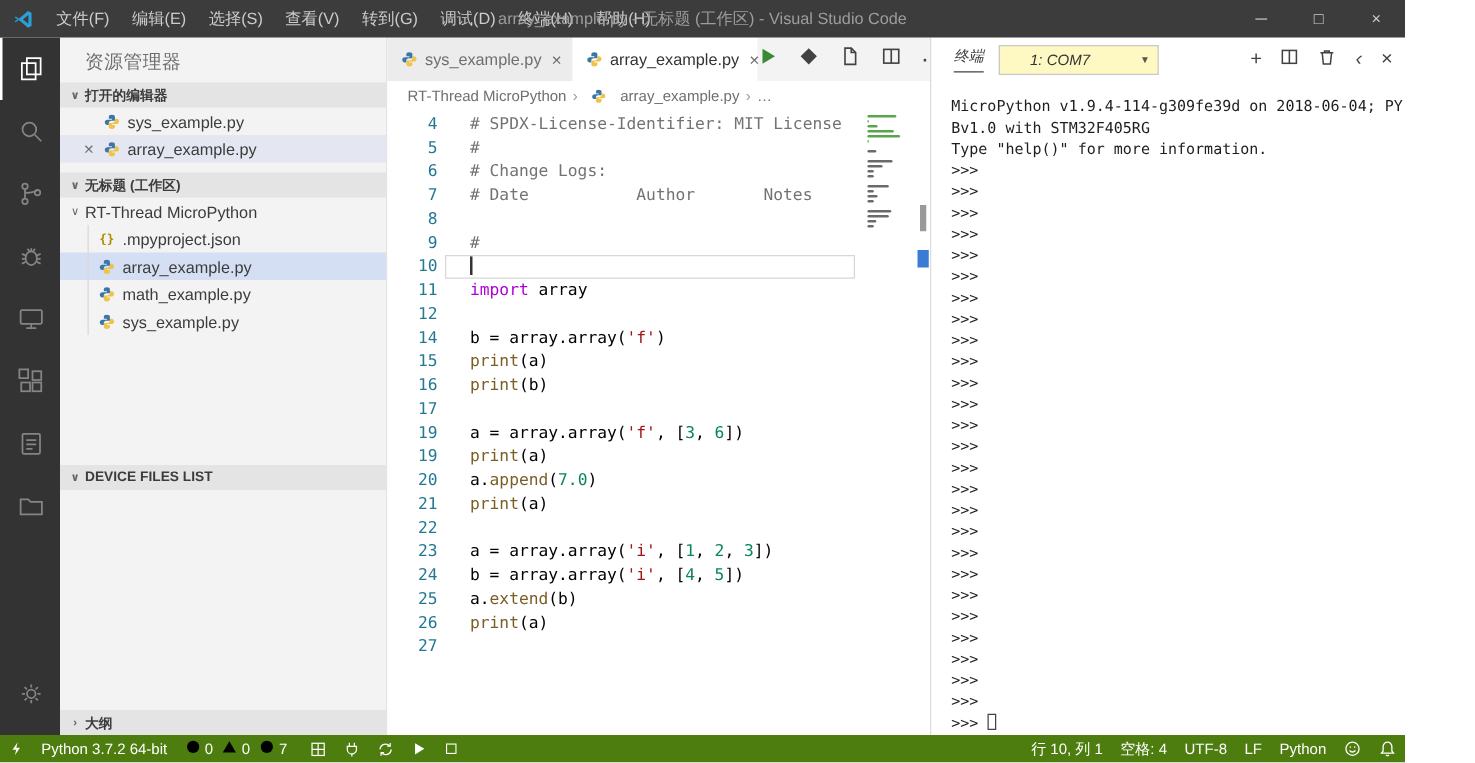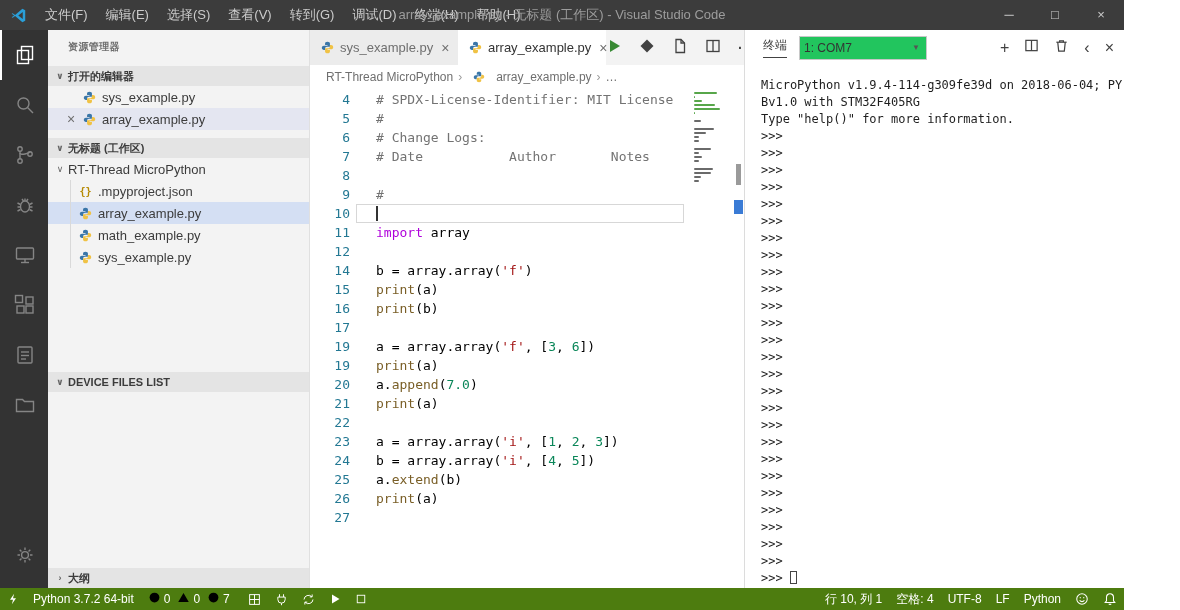--- a/index.html
+++ b/index.html
@@ -19,21 +19,21 @@
 
   
   .activitybar { flex:0 0 48px; background:#333333; display:flex; flex-direction:column; align-items:stretch; }
   .act-icon { height:50px; display:flex; align-items:center; justify-content:center; color:#858585; border-left:2px solid transparent; }
   .act-icon.active { color:#ffffff; border-left:2px solid #ffffff; }
   .act-gear { margin-top:auto; margin-bottom:8px; }
   .act-icon svg { stroke:currentColor; fill:none; stroke-width:1.4; }
 
   
   .sidebar { flex:0 0 262px; background:#f3f3f3; border-right:1px solid #e0e0e0; display:flex; flex-direction:column; font-size:13px; color:#3c3c3c; overflow:hidden; }
-  .sidebar-title { padding:10px 0 0 20px; height:28px; font-size:10px; color:#6f6f6f; letter-spacing:.4px;font-weight:bold; }
+  .sidebar-title { padding:10px 0 0 20px; height:28px; font-size:15px; color:#6f6f6f; letter-spacing:.4px; }
   .section-header { flex:0 0 20px; margin-top:8px; background:#e4e4e4; display:flex; align-items:center; font-size:11px; font-weight:bold; color:#3c3c3c; padding-left:4px; }
   .chev { width:16px; text-align:center; font-size:9px; color:#646464; flex:0 0 16px; }
   .oe-row { flex:0 0 22px; display:flex; align-items:center; padding-left:16px; }
   .oe-row.selected { background:#e4e6f1; }
   .oe-slot { flex:0 0 14px; text-align:center; color:#6f6f6f; font-size:14px; line-height:14px; }
   .file-icon { flex:0 0 15px; height:15px; display:flex; align-items:center; justify-content:center; margin-right:5px; margin-left:4px; }
   .file-icon.json { color:#b58900; font-weight:bold; font-size:10px; font-family:"DejaVu Sans Mono",monospace; }
   .tree-folder { flex:0 0 22px; display:flex; align-items:center; padding-left:4px; }
   .file-tree { position:relative; }
   .file-tree::before { content:""; position:absolute; left:22px; top:0; bottom:0; width:1px; background:#d9d9d9; }
@@ -67,23 +67,23 @@
   .tk-c { color:#737373; } .tk-k { color:#af00db; } .tk-s { color:#a31515; }
   .tk-n { color:#098658; } .tk-f { color:#795e26; } .tk-p { color:#000000; }
   .minimap { position:absolute; top:4px; right:18px; width:32px; }
   .mm-line { height:4px; display:flex; }
   .mm-line span { height:2px; display:block; border-radius:1px; }
   .ruler-mark-scroll { position:absolute; right:3px; top:76px; width:5px; height:21px; background:#9a9a9a; }
   .ruler-mark-cursor { position:absolute; right:1px; top:112px; width:9px; height:14px; background:#3a7bd5; }
 
   
   .terminal-col { flex:0 0 380px; border-left:1px solid #dcdcdc; display:flex; flex-direction:column; background:#fff; }
-  .term-header { flex:0 0 35px; display:flex; align-items:center; padding:0 10px 0 18px; gap:12px; }
+  .term-header { flex:0 0 35px; display:flex; align-items:center; padding:0 10px 0 18px; gap:12px;font-style:italic; }
   .term-title { font-size:12px; color:#424242; border-bottom:1px solid #424242; padding-bottom:3px; }
-  .term-select { width:128px; height:24px; border:1px solid #c8c8c8; background:#22c55e; display:flex; align-items:center; font-size:12px; color:#333; padding-left:4px; }
+  .term-select { width:128px; height:24px; border:1px solid #c8c8c8; background:#fef9c3; display:flex; align-items:center; font-size:12px; color:#333; padding-left:24px; }
   .term-select .dd-arrow { margin-left:auto; padding-right:6px; font-size:8px; color:#555; }
   .term-actions { margin-left:auto; display:flex; align-items:center; gap:15px; color:#424242; }
   .term-actions svg { stroke:#424242; fill:none; stroke-width:1.3; }
   .t-glyph { font-size:16px; line-height:16px; color:#424242; }
   .term-body { flex:1; padding:12px 0 0 16px; font-family:"DejaVu Sans Mono","Liberation Mono",monospace; font-size:12px; line-height:17px; color:#1e1e1e; overflow:hidden; }
   .term-line { white-space:pre; height:17px; }
   .term-cursor { display:inline-block; width:7px; height:13px; border:1px solid #444; vertical-align:-2px; }
 
   
   .statusbar { flex:0 0 22px; background:#4d7c0f; color:#fff; display:flex; align-items:center; font-size:12px; }

